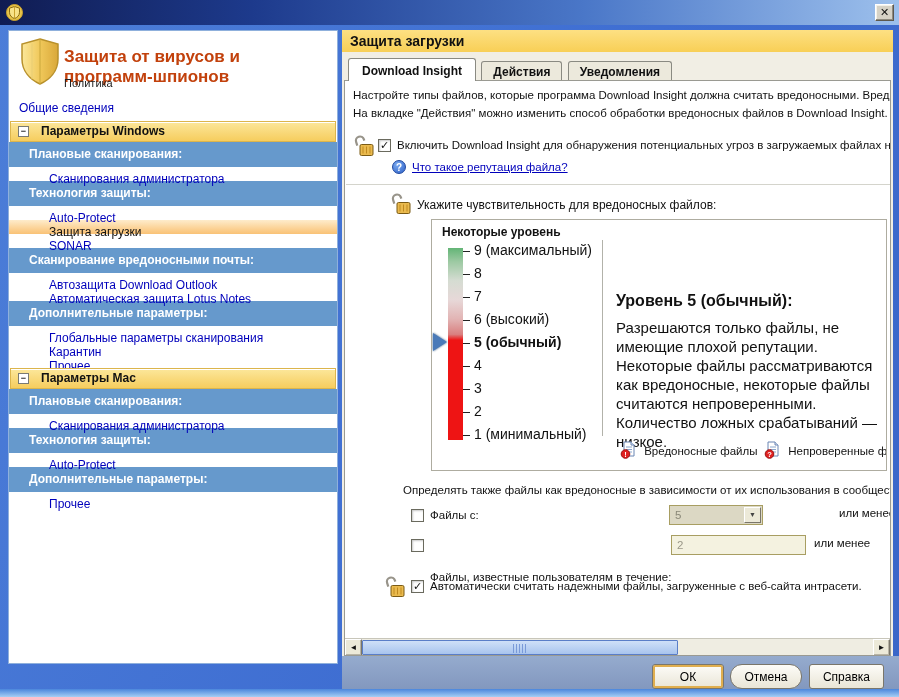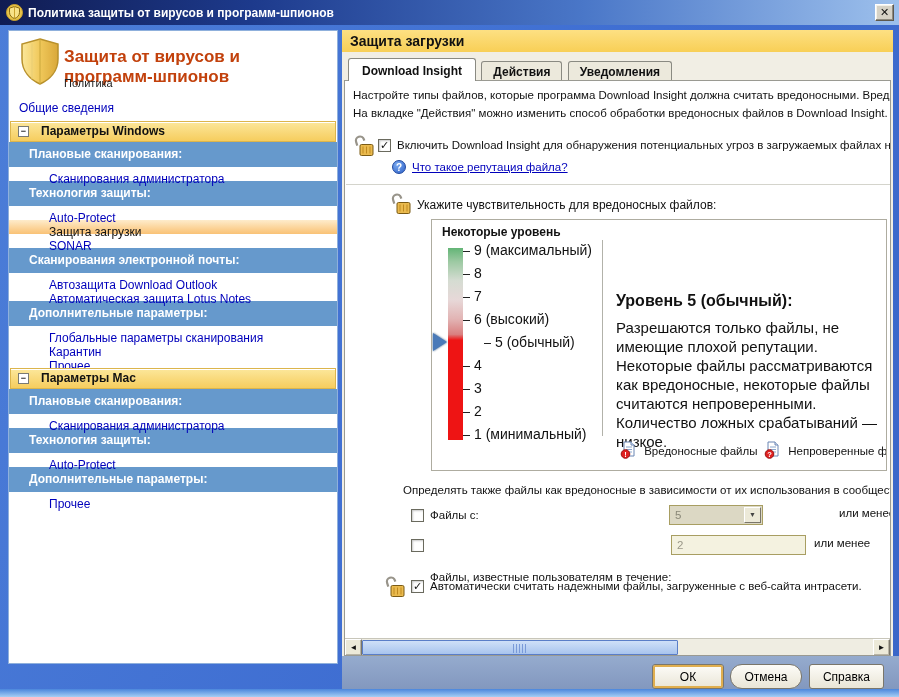--- a/index.html
+++ b/index.html
@@ -104,21 +104,21 @@
     border:1px solid #aeaca0; background:#fff; overflow:hidden;
   }
   .gbox-title { position:absolute; left:10px; top:5px; font-weight:bold; font-size:12px; }
   .sbar {
     position:absolute; left:16px; top:28px; width:15px; height:192px;
     background:linear-gradient(180deg,#63b576 0%,#9cc9a2 7%,#d5dcd2 17%,#e7d8d8 27%,#e2b4b4 37%,#d98080 45%,#ee1414 48%,#ee1414 100%);
     cursor:pointer;
   }
   .tick { position:absolute; left:31px; height:14px; line-height:14px; font-size:14px; white-space:nowrap; }
   .tick::before { content:""; display:inline-block; width:7px; height:1px; background:#222; vertical-align:middle; margin-right:4px; }
-  .tick.sel { font-weight:normal;padding-left:21px; }
+  .tick.sel { font-weight:bold; }
   .t0{top:23px}.t1{top:46px}.t2{top:69px}.t3{top:92px}.t4{top:115px}
   .t5{top:138px}.t6{top:161px}.t7{top:184px}.t8{top:207px}
   .pointer {
     position:absolute; left:1px; top:113px; width:0; height:0;
     border-top:9px solid transparent; border-bottom:9px solid transparent;
     border-left:14px solid #4a7ab8; filter:drop-shadow(0 0 1px #27527e); cursor:pointer;
   }
   .vsep { position:absolute; left:170px; top:20px; height:196px; width:1px; background:#b2b2aa; }
   .desc-title { position:absolute; left:184px; top:72px; font-weight:bold; font-size:16px; white-space:nowrap; }
   .desc-text { position:absolute; left:184px; top:98px; width:262px; font-size:15px; line-height:19px; }
@@ -183,21 +183,20 @@
 <body>
 
 <div class="titlebar">
   <span class="t-icon">
     <svg width="17" height="17" viewBox="0 0 17 17">
       <circle cx="8.5" cy="8.5" r="8" fill="#e8c44a" stroke="#caa22e"></circle>
       <path d="M8.5 2.5 L13.5 4.2 V8.3 C13.5 11.5 11.3 13.6 8.5 14.6 C5.7 13.6 3.5 11.5 3.5 8.3 V4.2 Z" fill="#f8e288" stroke="#8a6a10"></path>
       <path d="M8.5 2.5 V14.6" stroke="#caa22e"></path>
     </svg>
   </span>
-  <span class="t-text">Политика защиты от вирусов и программ-шпионов</span>
   <span class="close-btn"></span>
 </div>
 
 <div class="sidebar">
   <div class="sb-header">
     <span class="shield">
       <svg width="40" height="48" viewBox="0 0 40 48">
         <defs>
           <linearGradient id="shg" x1="0" y1="0" x2="1" y2="0">
             <stop offset="0" stop-color="#fbe79a"></stop>
@@ -222,21 +221,21 @@
   <div class="s-group">
     <span class="minus-box"></span>
     <span>Параметры Windows</span>
   </div>
   <div class="s-section">Плановые сканирования:</div>
   <div class="s-link">Сканирования администратора</div>
   <div class="s-section">Технология защиты:</div>
   <div class="s-link">Auto-Protect</div>
   <div class="s-selected">Защита загрузки</div>
   <div class="s-link">SONAR</div>
-  <div class="s-section">Сканирования электронной почты:</div>
+  <div class="s-section">Сканирование вредоносными почты:</div>
   <div class="s-link">Автозащита Download Outlook</div>
   <div class="s-link">Автоматическая защита Lotus Notes</div>
   <div class="s-section">Дополнительные параметры:</div>
   <div class="s-link">Глобальные параметры сканирования</div>
   <div class="s-link">Карантин</div>
   <div class="s-link">Прочее</div>
 
   <div class="s-group">
     <span class="minus-box"></span>
     <span>Параметры Mac</span>

